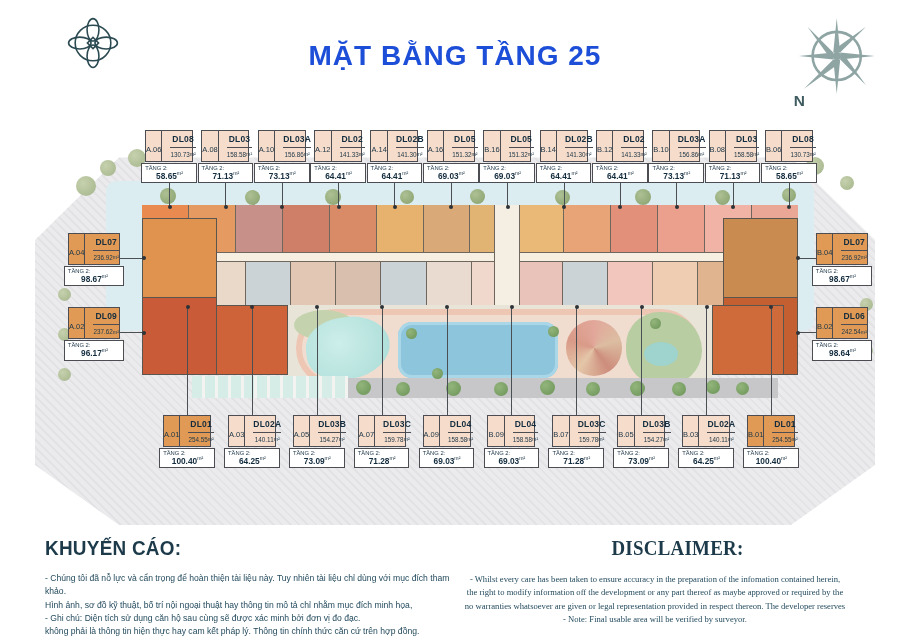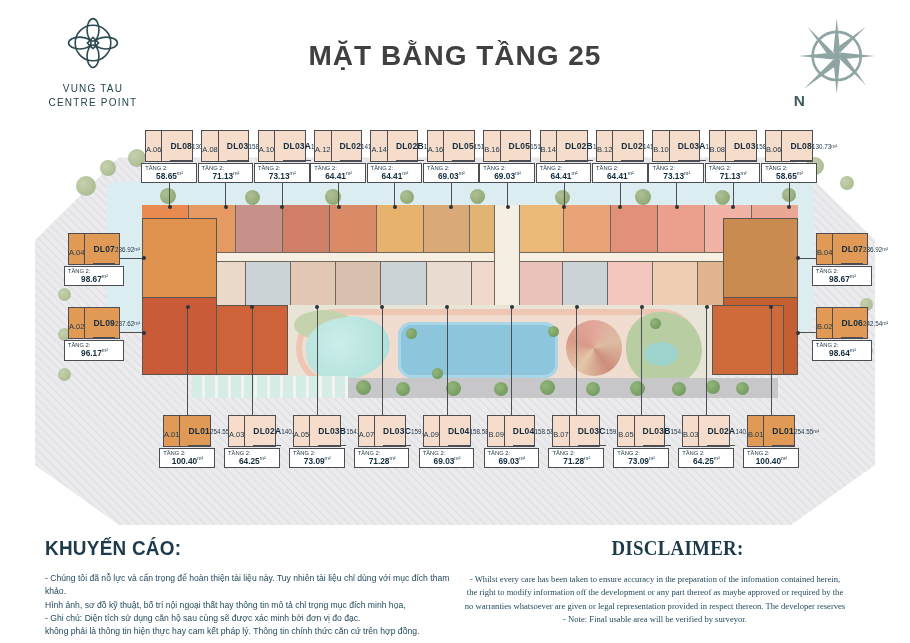--- a/index.html
+++ b/index.html
@@ -2,21 +2,21 @@
 <html><head>
 <meta charset="utf-8">
 <style>
   html,body{margin:0;padding:0;background:#fff;font-family:"Liberation Sans",sans-serif;}
   #stage{position:relative;width:910px;height:643px;background:#fff;overflow:hidden;}
 
   
   .logo{position:absolute;left:38px;top:14px;width:110px;text-align:center;color:#24464f;}
   .logo-text{font-size:10px;letter-spacing:1.2px;line-height:1.35;margin-top:2px;color:#24464f;}
   .title{position:absolute;left:0;right:0;top:40px;text-align:center;font-size:28px;font-weight:bold;
-         color:#404040;letter-spacing:1px;}
+         color:#1d4ed8;letter-spacing:1px;}
   .compass{position:absolute;left:792px;top:16px;width:86px;height:92px;}
 
   
   .site{position:absolute;left:35px;top:150px;width:840px;height:375px;background:#ebebed;
         clip-path:polygon(10% 2%,90% 2%,100% 24%,100% 84%,90% 100%,10% 100%,0 84%,0 24%);}
   .site:after{content:"";position:absolute;inset:0;
         background:repeating-linear-gradient(45deg,rgba(120,120,130,.07) 0 2px,transparent 2px 6px);}
   .azure{position:absolute;left:106px;top:181px;width:708px;height:150px;background:#dcedf1;border-radius:10px;}
   .slab{position:absolute;left:142px;top:205px;width:656px;height:100px;border:1px solid #5a554f;box-sizing:border-box;}
   .row{position:absolute;display:flex;}
@@ -56,21 +56,21 @@
   .cards-left,.cards-right{position:absolute;display:flex;flex-direction:column;gap:21px;width:52px;}
   .cards-left{left:68px;top:233px;}
   .cards-right{left:816px;top:233px;}
   .card-wrap{position:relative;width:48px;}
   .cards-left .card-wrap,.cards-right .card-wrap{width:52px;}
   .card{position:relative;z-index:3;}
   .ctop{display:flex;height:32px;border:1px solid #4b4d52;background:#f6dcca;box-sizing:border-box;}
   .hl .ctop{background:#e09a55;}
   .ctop .u{width:38%;border-right:1px solid #4b4d52;display:flex;align-items:flex-end;justify-content:center;
            font-size:7.5px;color:#21394a;padding-bottom:7px;box-sizing:border-box;}
-  .ctop .r{width:62%;display:flex;flex-direction:row;margin-left:8px;}
+  .ctop .r{width:62%;display:flex;flex-direction:column;margin-left:8px;}
   .ctop .t{flex:1.2;border-bottom:1px solid #4b4d52;display:flex;align-items:center;justify-content:center;
            font-weight:bold;font-size:8.5px;color:#132c3e;letter-spacing:.2px;}
   .ctop .a{flex:1;display:flex;align-items:center;justify-content:center;font-size:6.3px;color:#21394a;}
   .ctag{width:116%;margin-left:-8%;margin-top:1px;border:1px solid #4b4d52;background:#fff;box-sizing:border-box;
         padding:1px 2px 2px 3px;position:relative;z-index:3;}
   .ctag .fl{font-size:5.8px;color:#21394a;text-align:left;}
   .ctag .fv{font-size:8.3px;font-weight:bold;color:#132c3e;text-align:center;line-height:1.05;}
   .m2{font-size:5.2px;font-weight:normal;vertical-align:super;}
   .leader{position:absolute;background:#4a4f54;z-index:2;}
   .g-top .leader{top:100%;left:50%;width:1px;height:24px;}
@@ -98,24 +98,20 @@
     <svg width="66" height="62" viewBox="0 0 100 94">
       <g fill="none" stroke="#2c4a52" stroke-width="2.4">
         <circle cx="50" cy="44" r="27"></circle>
         <ellipse cx="50" cy="24" rx="9" ry="17"></ellipse>
         <ellipse cx="50" cy="64" rx="9" ry="17"></ellipse>
         <ellipse cx="30" cy="44" rx="17" ry="9"></ellipse>
         <ellipse cx="70" cy="44" rx="17" ry="9"></ellipse>
         <rect x="44" y="38" width="12" height="12" transform="rotate(45 50 44)"></rect>
       </g>
     </svg>
-    <div class="logo-text">
-      <div>VUNG TAU</div>
-      <div>CENTRE POINT</div>
-    </div>
   </div>
 
   <div class="title">MẶT BẰNG TẦNG 25</div>
 
   <svg class="compass" viewBox="0 0 100 106">
     <circle cx="52" cy="46" r="28" fill="none" stroke="#8ea5a4" stroke-width="3"></circle>
     <g fill="#8ea5a4">
       <polygon points="52,2 56,42 48,42"></polygon>
       <polygon points="52,90 56,50 48,50"></polygon>
       <polygon points="8,46 48,42 48,50"></polygon>
@@ -696,21 +692,21 @@
         <div class="fv">98.64<span class="m2">m²</span></div>
       </div>
     </div>
   </div>
     </div>
 
   <div class="foot-vi">
     <div class="foot-h">KHUYẾN CÁO:</div>
     <div class="foot-lines">
         <div>- Chúng tôi đã nỗ lực và cẩn trọng để hoàn thiện tài liệu này. Tuy nhiên tài liệu chỉ dùng với mục đích tham khảo.</div>
-        <div>Hình ảnh, sơ đồ kỹ thuật, bố trí nội ngoại thất hay thông tin mô tả chỉ trọng mục đích minh họa,</div>
+        <div>Hình ảnh, sơ đồ kỹ thuật, bố trí nội ngoại thuật hay thông tin mô tả chỉ nhằm mục đích minh họa,</div>
         <div>- Ghi chú: Diện tích sử dụng căn hộ sau cùng sẽ được xác minh bởi đơn vị đo đạc.</div>
         <div>không phải là thông tin hiện thực hay cam kết pháp lý. Thông tin chính thức căn cứ trên hợp đồng.</div>
       </div>
   </div>
   <div class="foot-en">
     <div class="foot-h">DISCLAIMER:</div>
     <div class="foot-lines">
         <div>- Whilst every care has been taken to ensure accuracy in the preparation of the infomation contained herein,</div>
         <div>the right to modify information off the development or any part thereof as maybe approved or required by the</div>
         <div>no warranties whatsoever are given or legal representation provided in respect thereon. The developer reserves</div>

